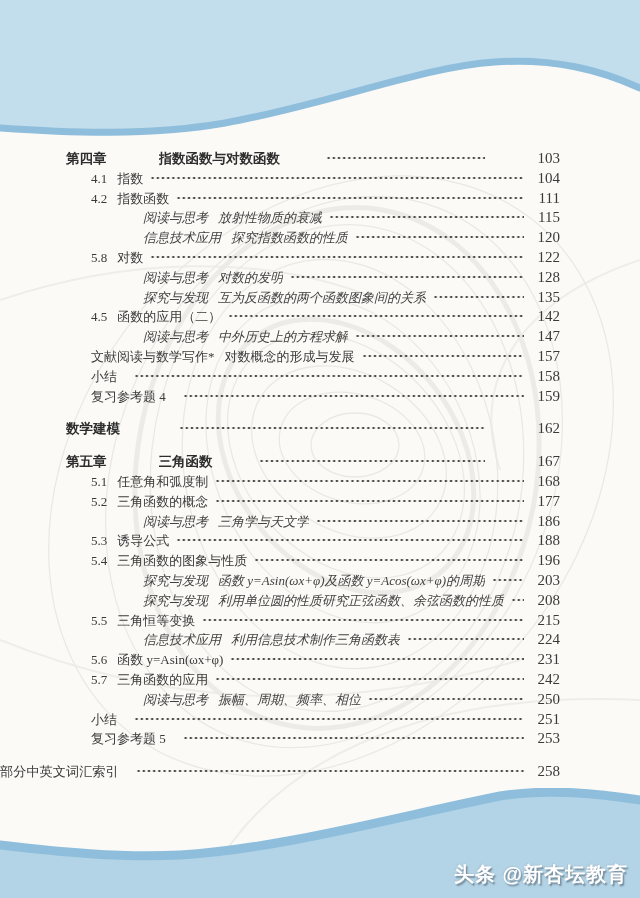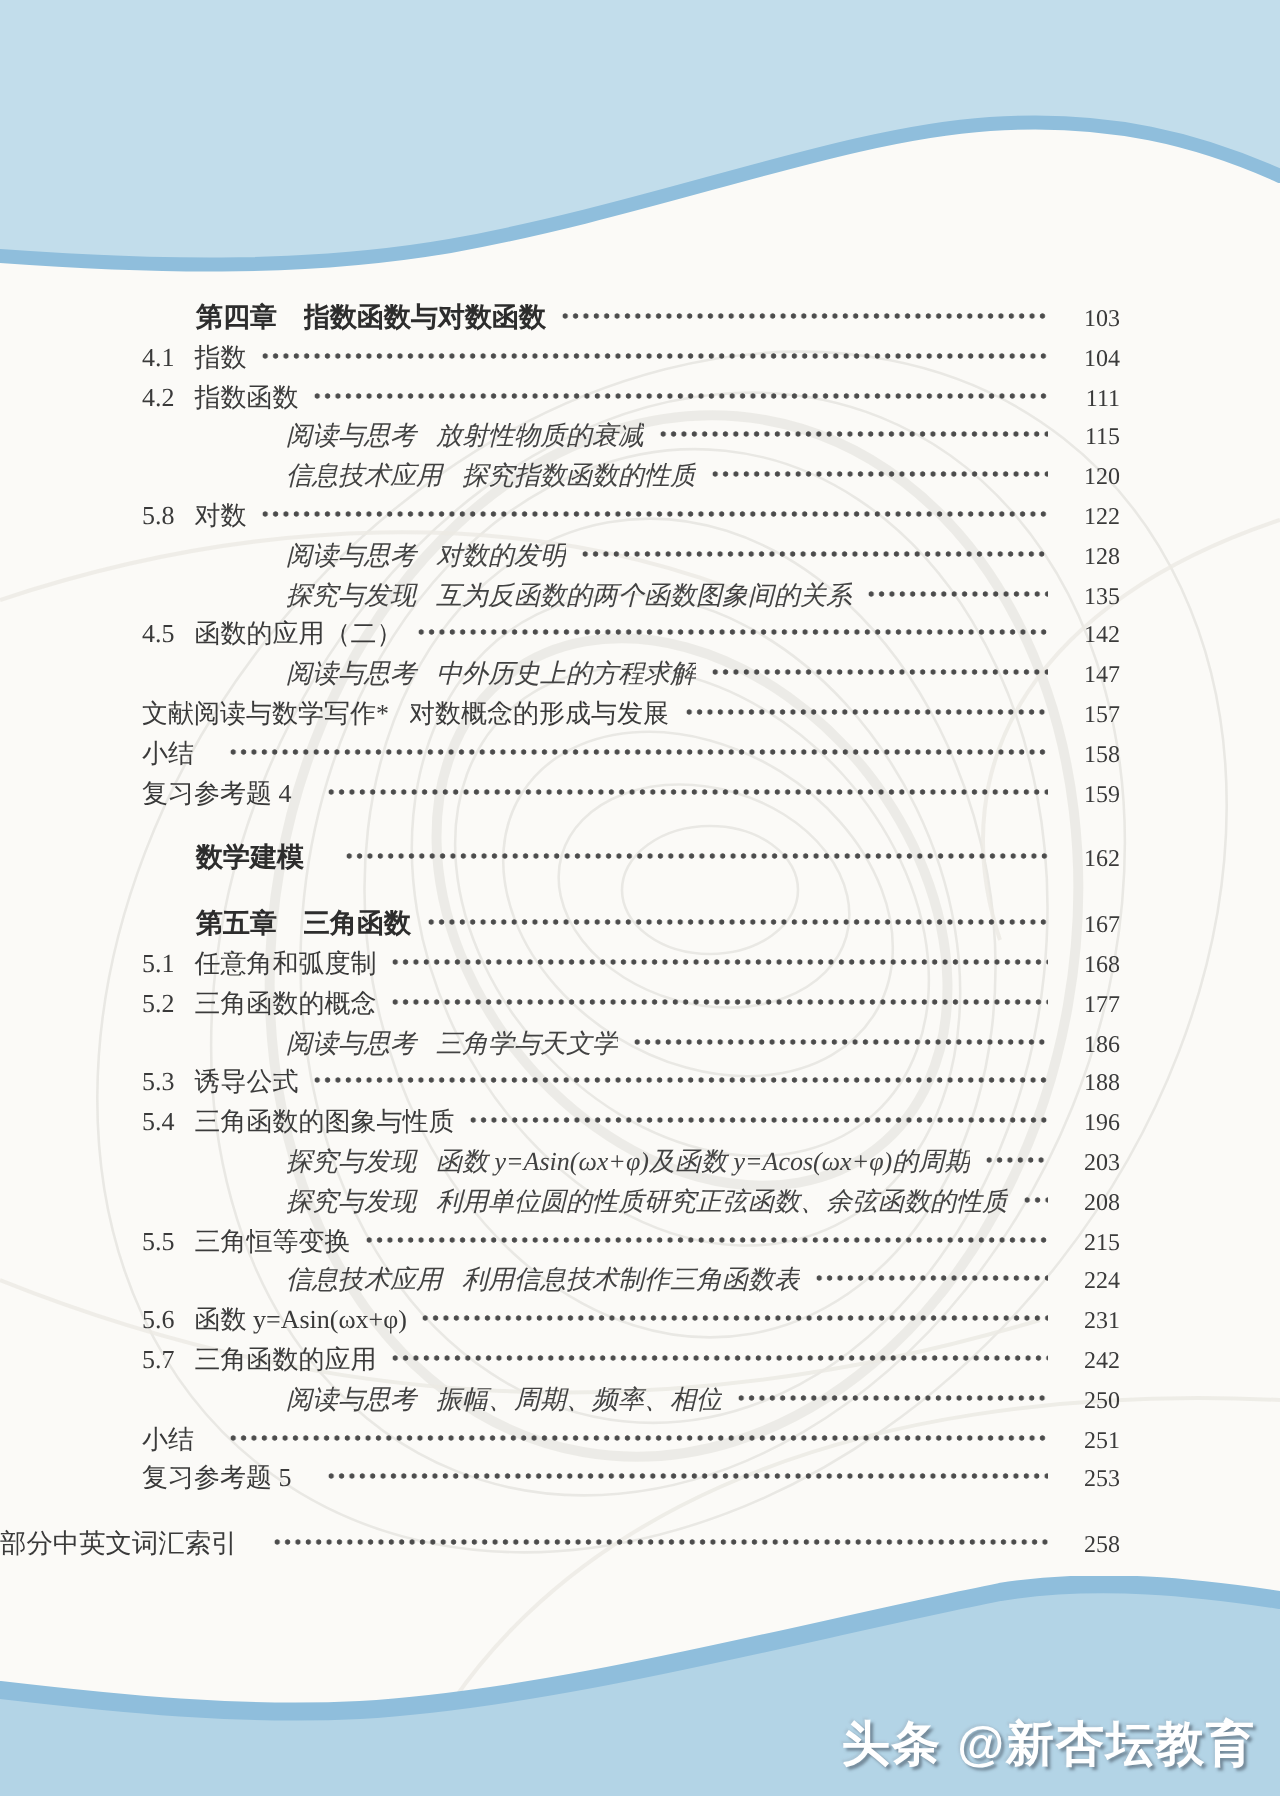--- a/index.html
+++ b/index.html
@@ -22,45 +22,45 @@
   }
   .row{
     display:flex;align-items:baseline;
     height:19.8px;line-height:19.8px;
     padding-right:80px;
     font-size:13px;color:var(--text,#3a3a3a);
     white-space:nowrap;
   }
   .row.gap{margin-top:13px;}
   .row.chapter,.row.modeling{
-    padding-left:98px;
+    padding-left:66px;
     font-family:"Liberation Sans",sans-serif;
-    font-weight:bold;font-size:13.5px;color:#2d2d2d;
-  }
-  .row.section,.row.level1{padding-left:71px;}
+    font-weight:bold;font-size:13.5px;color:#2d2d2d;gap:39px;
+  }
+  .row.section,.row.level1{padding-left:91px;}
   .row.sub{padding-left:123px;font-style:italic;color:#424242;margin-left:20px;}
   .row.index{font-size:13.2px;}
   .n{margin-right:10px;flex-shrink:0;}
   .chapter .n,.modeling .n{margin-right:13px;}
   .t{flex-shrink:1;overflow:hidden;}
   .dots{
     flex:1 1 0;min-width:12px;height:9px;
     margin:0 6px 0 7px;align-self:baseline;
     background-image:radial-gradient(circle at 2.6px 4px, #4c4c4c 1.15px, transparent 1.5px);
     background-size:5.2px 9px;background-repeat:repeat-x;
   }
   .pg{
     font-family:"Liberation Serif",serif;font-style:normal;
-    font-weight:normal;font-size:12px;color:#3a3a3a;
+    font-weight:normal;font-size:15px;color:#3a3a3a;
     min-width:30px;text-align:right;flex-shrink:0;
   }
   .watermark{
     position:absolute;right:12px;bottom:10px;z-index:4;
     font-family:"Liberation Sans",sans-serif;
-    font-size:24px;font-weight:bold;letter-spacing:1px;
+    font-size:20px;font-weight:bold;letter-spacing:1px;
     color:#ffffff;
     text-shadow:1.5px 1.5px 1.5px rgba(105,125,140,.85), -1px -1px 1px rgba(160,180,195,.4);
     margin-left:16px;
   }
 </style>
 </head>
 <body>
 
 <div class="page">
 

